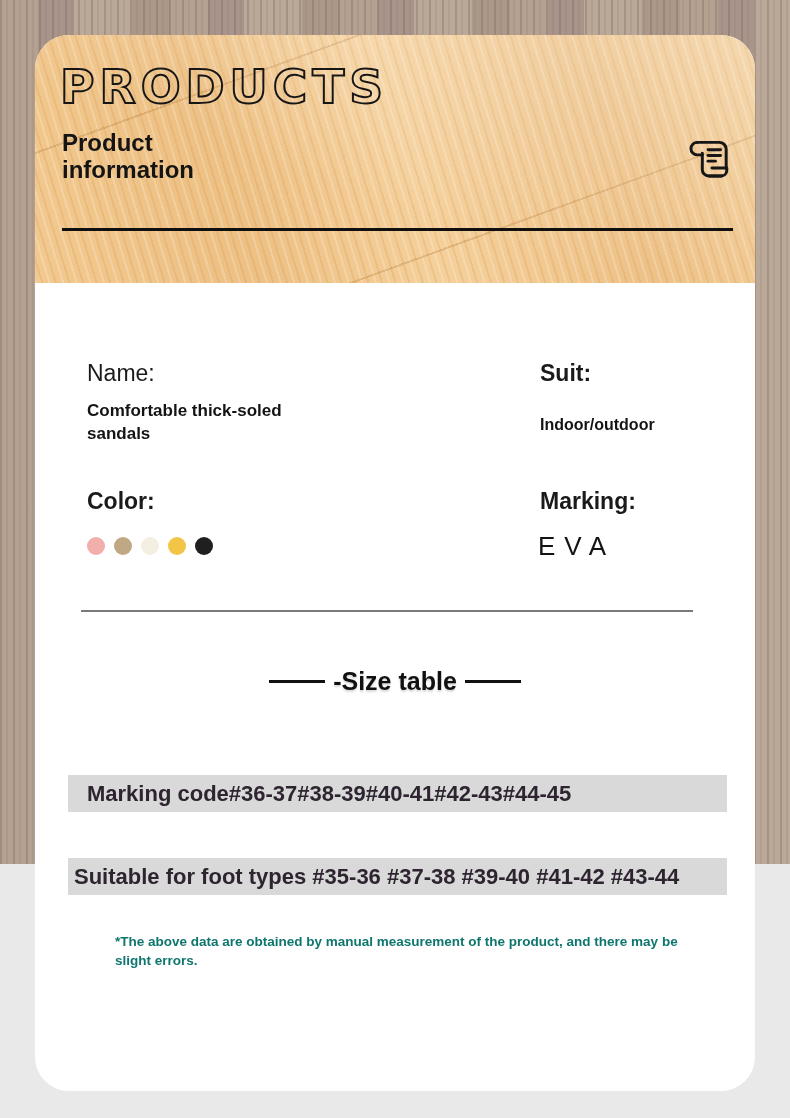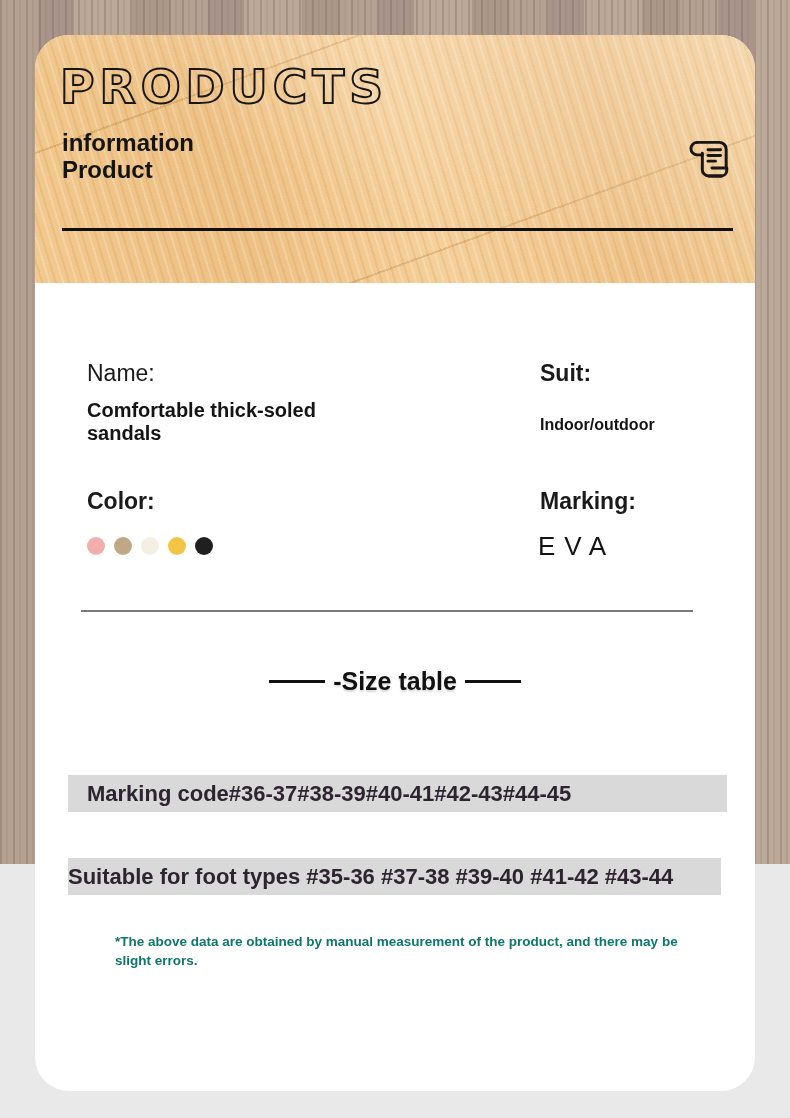--- a/index.html
+++ b/index.html
@@ -55,21 +55,21 @@
   }
   .header-rule{
     position:absolute;left:27px;top:193px;width:671px;height:3px;background:#0f0f0f;
   }
   
   .label{position:absolute;font-size:23px;color:var(--ink,#1a1a1a);}
   .lbl-regular{font-weight:400;}
   .lbl-bold{font-weight:700;}
   .name-value{
     position:absolute;left:52px;top:364px;width:235px;
-    font-size:20px;font-weight:700;line-height:23px;color:#141414;
+    font-size:17px;font-weight:700;line-height:23px;color:#141414;
   }
   .suit-value{
     position:absolute;left:505px;top:381px;
     font-size:16px;font-weight:700;color:#141414;
   }
   .swatches{
     position:absolute;left:52px;top:502px;display:flex;gap:9px;
   }
   .dot{width:18px;height:18px;border-radius:50%;display:inline-block;}
   .material-value{
@@ -89,39 +89,39 @@
   .size-heading .txt{
     font-size:25px;font-weight:700;color:#111;text-shadow:0 2px 2px rgba(0,0,0,.15);
   }
   .bar{
     position:absolute;left:33px;width:659px;height:37px;
     background:var(--bar-bg,#d9d9d9);
     font-size:22px;font-weight:700;color:var(--bar-text,#2d2430);
     line-height:37px;white-space:nowrap;overflow:hidden;
   }
   .bar1{top:740px;padding-left:19px;width:640px;}
-  .bar2{top:823px;width:653px;}
+  .bar2{top:823px;padding-left:6px;width:653px;}
   .note{
     position:absolute;left:80px;top:897px;width:572px;
     font-size:13.5px;font-weight:700;line-height:19px;color:#0f766e;
   }
 </style>
 </head>
 <body>
 
 <div class="bg-wood"></div>
 <div class="bg-bottom"></div>
 
 <div class="card">
 
   <div class="card-header">
     <div class="watermark">PRODUCTS</div>
     <div class="header-title">
+      <div>Product</div>
       <div>information</div>
-      <div>Product</div>
     </div>
     <svg class="scroll-icon" viewBox="0 0 44 46" fill="none" stroke="#161616" stroke-width="2.6" stroke-linecap="round" stroke-linejoin="round">
       <path d="M12.5 7.5 a5.5 5.5 0 0 0 0 11 H17"></path>
       <path d="M12.5 7.5 H32 a6 6 0 0 1 6 6 V30"></path>
       <path d="M17 17 v14.5 a5.5 5.5 0 0 0 5.5 5.5 H34"></path>
       <path d="M25.5 30 h13 v2.2 a4.8 4.8 0 0 1 -4.8 4.8 H23"></path>
       <line x1="22" y1="14" x2="33" y2="14"></line>
       <line x1="22" y1="19" x2="33" y2="19"></line>
       <line x1="22" y1="24" x2="28.5" y2="24"></line>
     </svg>

